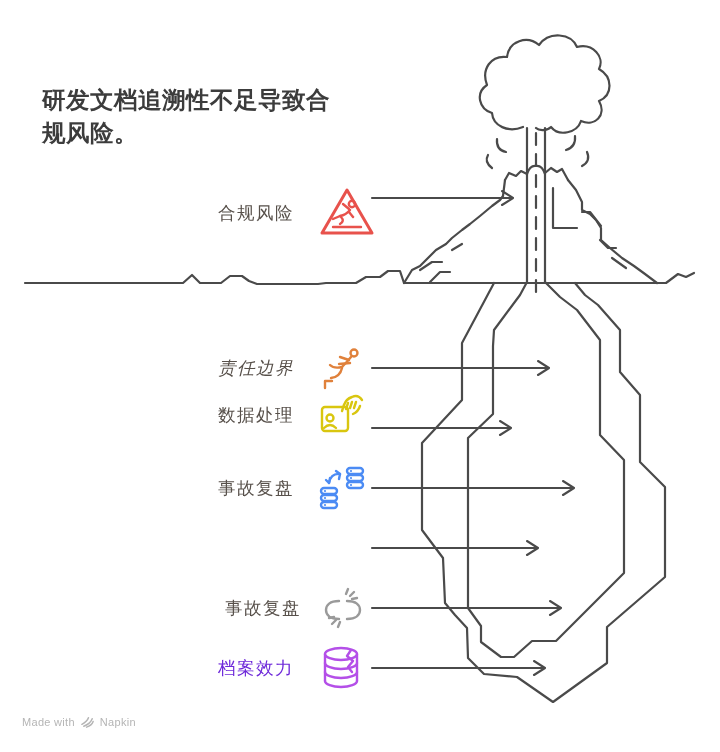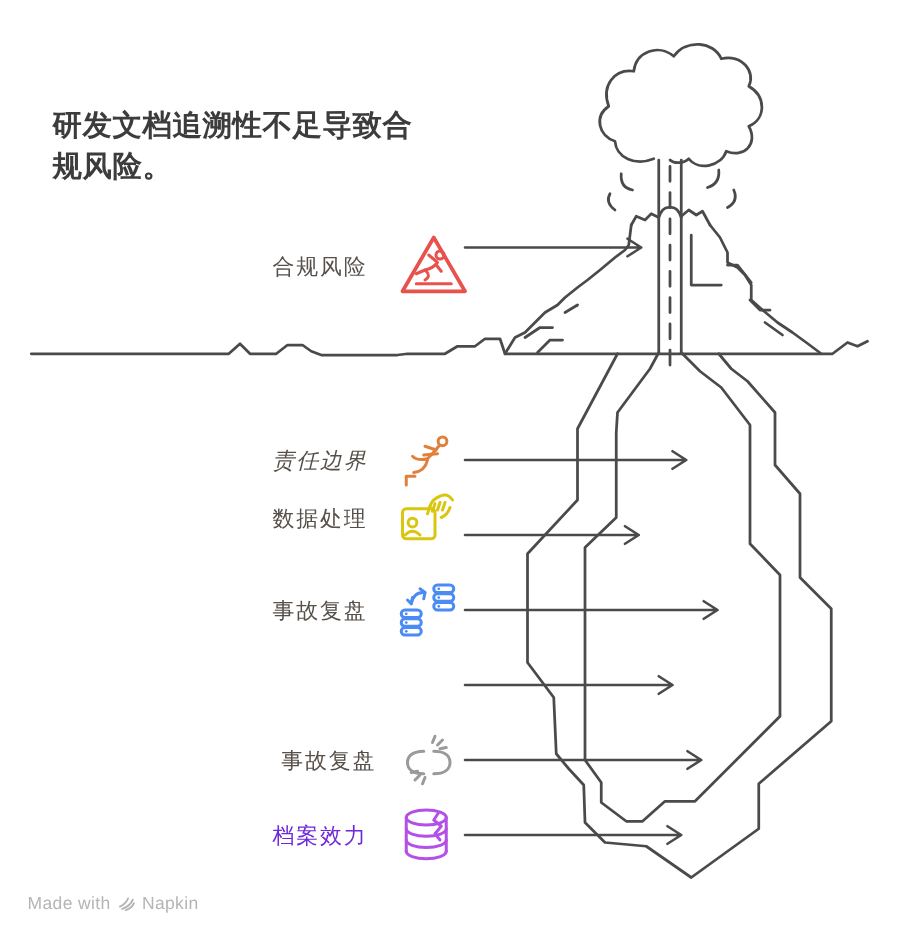--- a/index.html
+++ b/index.html
@@ -23,21 +23,21 @@
   .lrow{position:absolute;left:218px;height:50px;display:flex;align-items:center;}
   .lrow .lbl{width:90px;font-size:17.5px;letter-spacing:1.5px;white-space:nowrap;}
   .lrow .ic{margin-left:10px;display:flex;align-items:center;}
   .ic svg{display:block;}
   .ic path,.ic circle,.ic rect,.ic line,.ic ellipse{
     stroke:currentColor;fill:none;stroke-width:2.4;stroke-linecap:round;stroke-linejoin:round;}
   .ic .dot{fill:currentColor;stroke:none;}
   .ic .wfill{fill:#ffffff;}
   
   .footer{position:absolute;left:22px;top:714px;display:flex;align-items:center;
-    font-size:14px;letter-spacing:.3px;}
+    font-size:11px;letter-spacing:.3px;}
   .footer svg{margin:0 5px;display:block;}
   .footer path{stroke:currentColor;fill:none;stroke-width:1.6;stroke-linecap:round;}
 </style>
 </head>
 <body>
 
 <div id="stage">
 
   <svg id="art" width="720" height="752" viewBox="0 0 720 752" style="color: rgb(74, 74, 74);">
 

